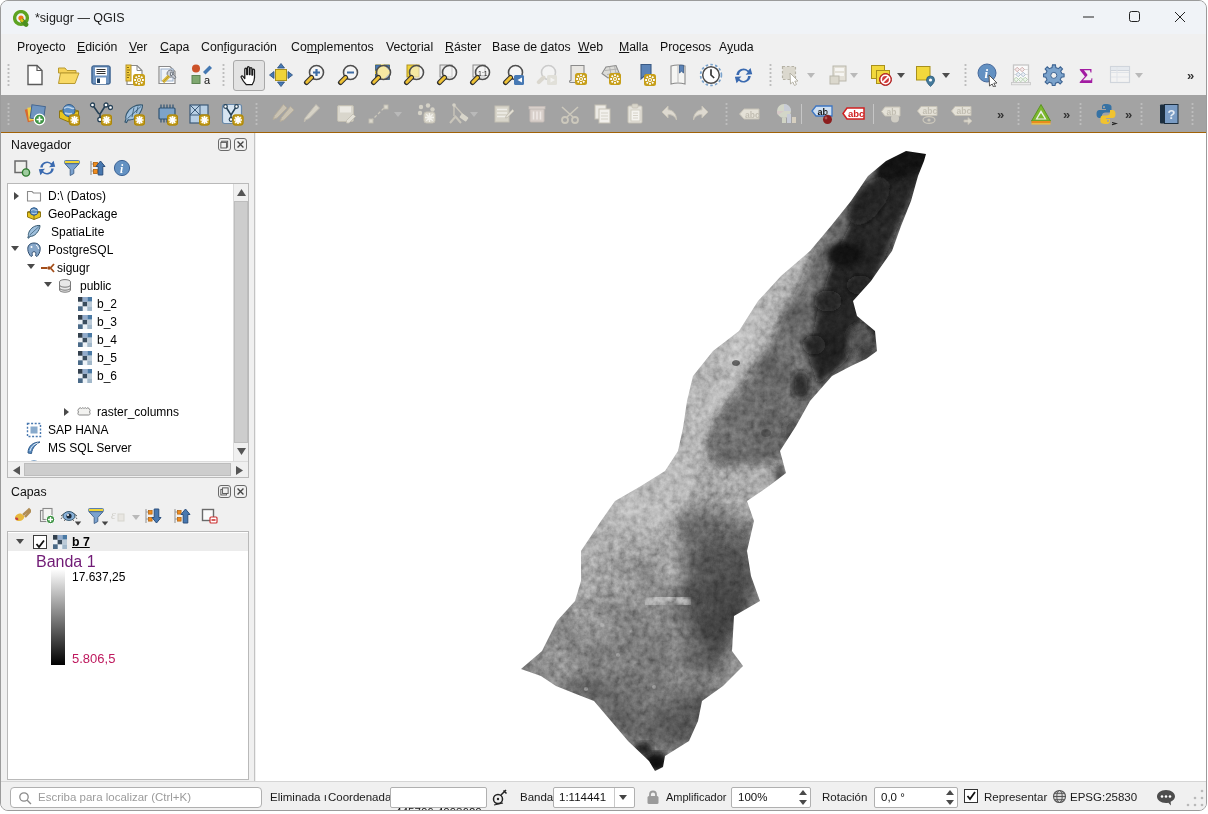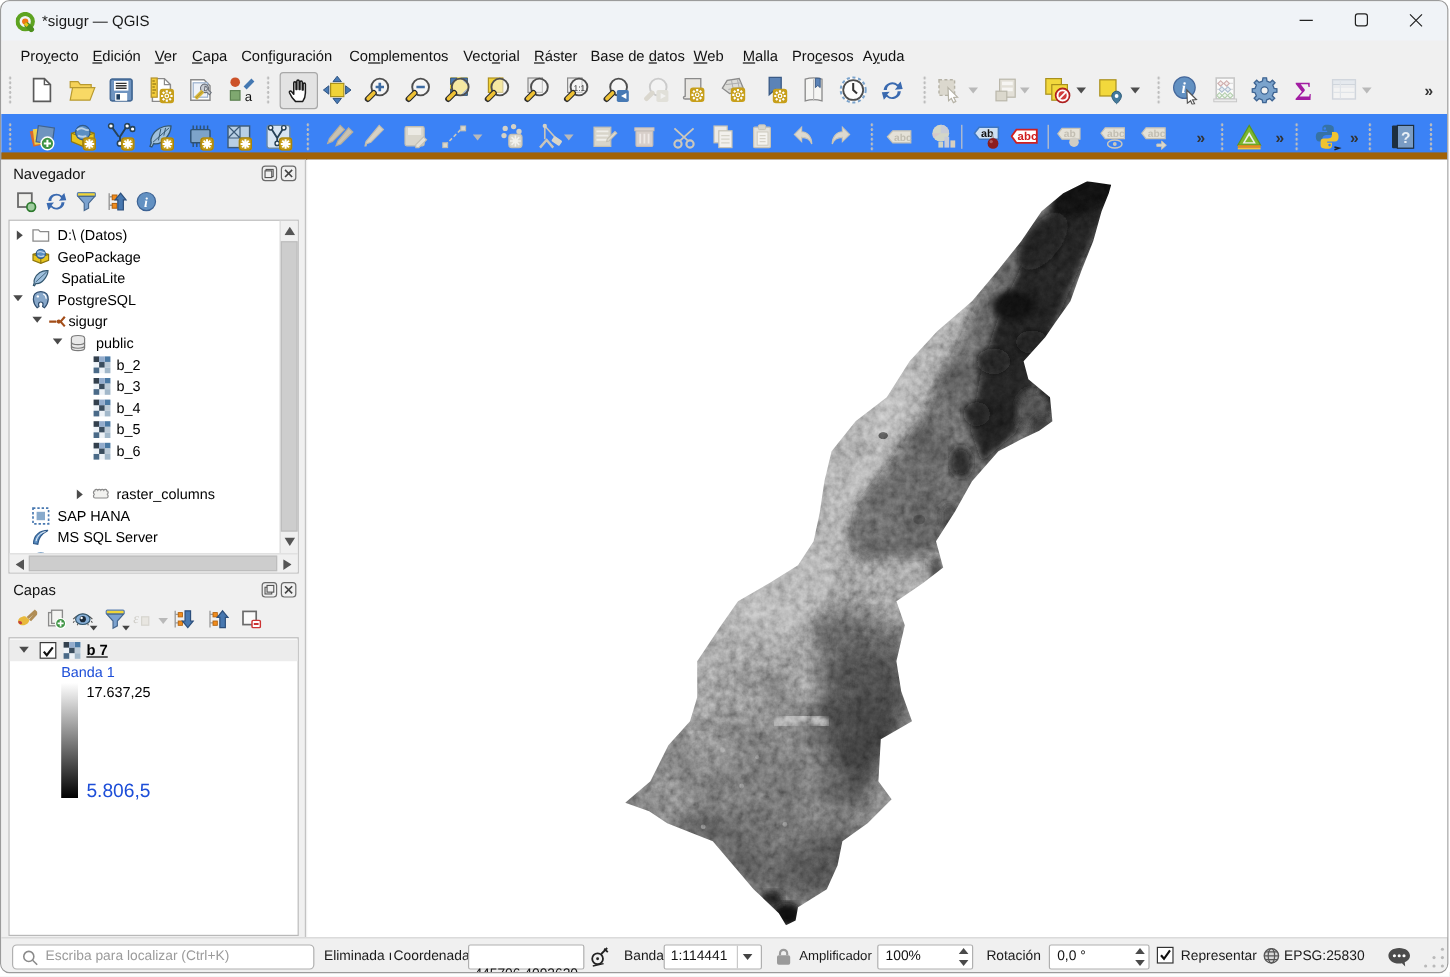--- a/index.html
+++ b/index.html
@@ -8,21 +8,21 @@
 .abs{position:absolute;}
 
 #titlebar{position:absolute;left:0;top:0;width:100%;height:33px;background:#f0f3f7;}
 #title{position:absolute;left:34px;top:10px;font-size:12.5px;color:#1a1a1a;}
 .wbtn{position:absolute;top:0;width:46px;height:32px;color:#222;text-align:center;}
 
 #menubar{position:absolute;left:0;top:33px;width:100%;height:25px;background:#f0f0f0;font-size:12.3px;color:#111;}
 #menubar span{position:absolute;top:6px;}
 
 #tb1{position:absolute;left:0;top:58px;width:100%;height:36px;background:#f0f0f0;}
-#tb2{position:absolute;left:0;top:94px;width:100%;height:38px;background:#3b82f6;border-bottom:6px solid #a16207;}
+#tb2{position:absolute;left:0;top:94px;width:100%;height:38px;background:#a3a3a3;border-bottom:1px solid #a16207;}
 .ti{position:absolute;top:4px;width:24px;height:24px;}
 .t2{position:absolute;top:7px;width:24px;height:24px;}
 .dd{position:absolute;width:0;height:0;border-left:4px solid transparent;border-right:4px solid transparent;border-top:5px solid #4d4d4d;}
 .dd1{top:14px;}
 .dd2{top:17px;}
 .ddg{border-top-color:#b9b9b9;}
 .sep{position:absolute;width:3px;height:24px;background-image:radial-gradient(circle,#bdbdbd 1px,transparent 1.2px);background-size:3px 4px;}
 .chev{position:absolute;font-size:13px;color:#333;font-weight:bold;}
 
 #dock{position:absolute;left:0;top:132px;width:254px;height:648px;background:#f0f0f0;border-right:1px solid #c3c3c3;}
@@ -710,24 +710,24 @@
     <div class="frame" style="top:398px;height:249px">
       <div class="abs" style="left:0;top:1px;width:240px;height:18px;background:#ececec"></div>
       <span class="tarr d" style="left:8px;top:7px"></span>
       <div class="abs" style="left:25px;top:3px;width:14px;height:14px;background:#fff;border:1.4px solid #3a3a3a"><svg width="12" height="12" viewBox="0 0 12 12">
             <path d="M2.5 6 L5 9 L10 2.5" fill="none" stroke="#111" stroke-width="1.8"></path>
           </svg></div>
       <svg class="abs" style="left:44px;top:2px" width="16" height="16" viewBox="0 0 16 16">
           <use href="#rast16"></use>
         </svg>
       <span class="abs" style="left:64px;top:3px;font-size:12.3px;font-weight:bold;text-decoration:underline;color:#000">b 7</span>
-      <span class="abs" style="left:43px;top:21px;font-size:12px;color:#1d4ed8">Banda 1</span>
+      <span class="abs" style="left:28px;top:21px;font-size:16px;color:#701a75">Banda 1</span>
       <div class="abs" style="left:43px;top:37px;width:14px;height:96px;background:linear-gradient(#ffffff,#000000)"></div>
       <span class="abs" style="left:64px;top:38px;font-size:12px;color:#000">17.637,25</span>
-      <span class="abs" style="left:64px;top:119px;font-size:16px;color:#1d4ed8">5.806,5</span>
+      <span class="abs" style="left:64px;top:119px;font-size:13px;color:#be185d">5.806,5</span>
     </div>
   </div>
   <div id="canvas" class="abs" style="left:255px;top:132px;width:951px;height:648px;background:#fff;">
   <svg width="951" height="648" viewBox="0 0 951 648">
     <defs>
       <clipPath id="darkclip">
             <path d="M700,-10 L618,26 L575,83 L542,152 L514,212 L482,256 L456,288 L452,316 L470,334 L520,334 L563,303 L606,248 L640,168 L672,78 Z"></path>
           </clipPath>
       <clipPath id="basin">
             <path d="M670,21 L668,28 L662,43 L655,68 L645,93 L636,118 L624,135 L615,148 L597,168 L601,183 L619,198 L621,218 L610,226 L595,233 L576,243 L554,268 L540,293 L524,318 L530,340 L513,353 L491,368 L498,388 L491,418 L495,443 L504,468 L478,483 L476,518 L487,533 L467,553 L446,568 L442,588 L433,608 L409,623 L407,634 L399,638 L393,628 L372,608 L355,588 L338,568 L320,561 L300,553 L285,543 L265,536 L286,518 L301,488 L319,468 L325,448 L325,418 L345,388 L359,368 L385,353 L409,338 L422,318 L427,295 L431,268 L437,243 L457,218 L483,198 L502,168 L525,143 L554,118 L575,93 L595,68 L612,43 L630,28 L650,18 Z"></path>

